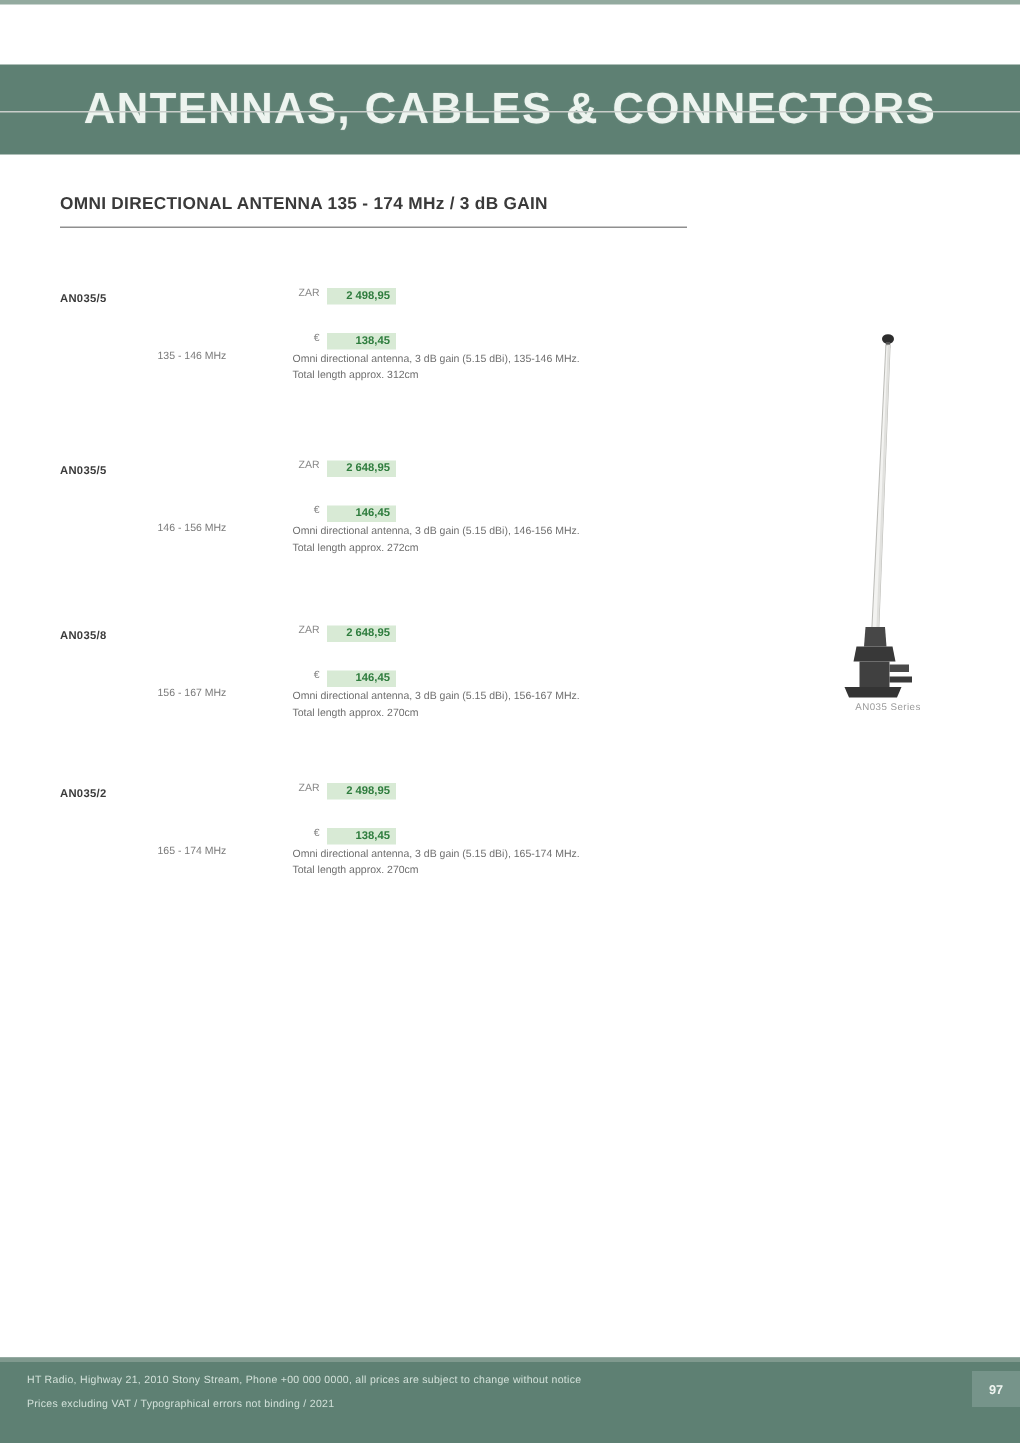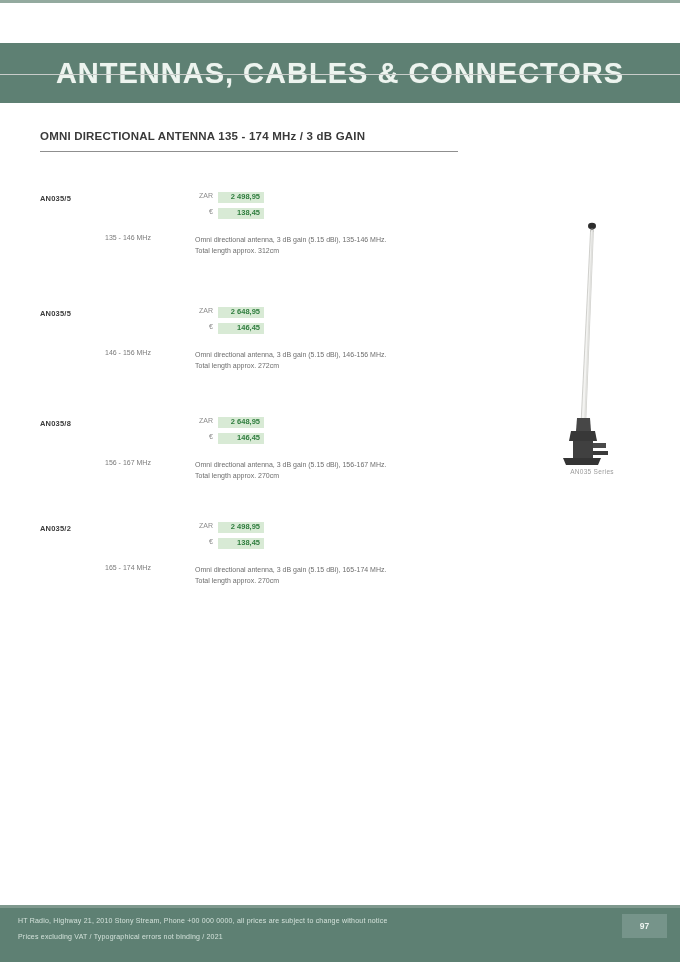--- a/index.html
+++ b/index.html
@@ -29,21 +29,21 @@
   .section-title-wrap h2 { font-size:11.5px; font-weight:bold; color:#3a3a3a; letter-spacing:.2px; }
 
   
   .product { position:absolute; left:40px; width:430px; height:92px; }
   .p1 { top:192px; } .p2 { top:307px; } .p3 { top:417px; } .p4 { top:522px; }
   .product .code {
     position:absolute; left:0; top:2px; width:110px;
     font-size:7.5px; font-weight:bold; color:#3b3b3b; letter-spacing:.2px;
   }
   .price-line { position:absolute; left:100px; width:200px; height:11px; display:flex; }
-  .price-line.l1 { top:0; } .price-line.l2 { top:16px; }
+  .price-line.l1 { top:0; } .price-line.l2 { top:30px; }
   .price-line .cur {
     width:78px; text-align:right; font-size:7px; color:#8a8a8a; padding-right:5px;
   }
   .price-line .val {
     background:#d8ead5; color:#2f7d3e; font-weight:bold; font-size:7.5px;
     padding:0 4px; min-width:46px; text-align:right;
   }
   .desc-block { position:absolute; left:65px; top:42px; width:365px; }
   .freq {
     position:absolute; left:0; top:0; width:82px; text-align:left;
@@ -60,21 +60,21 @@
   }
 
   
   .footer {
     position:absolute; left:0; top:905px; width:680px; height:57px; background:#5e8073;
   }
   .footer .footer-sliver { position:absolute; left:0; top:0; width:680px; height:3px; background:#7f998e; }
   .footer .line1 { position:absolute; left:18px; top:12px; font-size:7px; color:#d3e1da; letter-spacing:.2px; }
   .footer .line2 { position:absolute; left:18px; top:28px; font-size:7px; color:#d3e1da; letter-spacing:.2px; }
   .page-box {
-    position:absolute; right:13px; top:9px; width:45px; height:24px; background:#76azz;
+    position:absolute; right:0; top:9px; width:32px; height:24px; background:#76azz;
     background:#76948a; display:flex; align-items:center; justify-content:center;
     color:#eef4f0; font-size:8.5px; font-weight:bold;
   }
 </style>
 </head>
 <body>
 
 <div class="page">
 
   <div class="top-sliver"></div>

